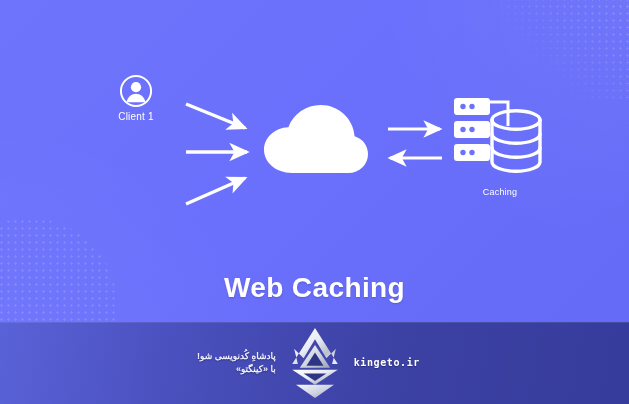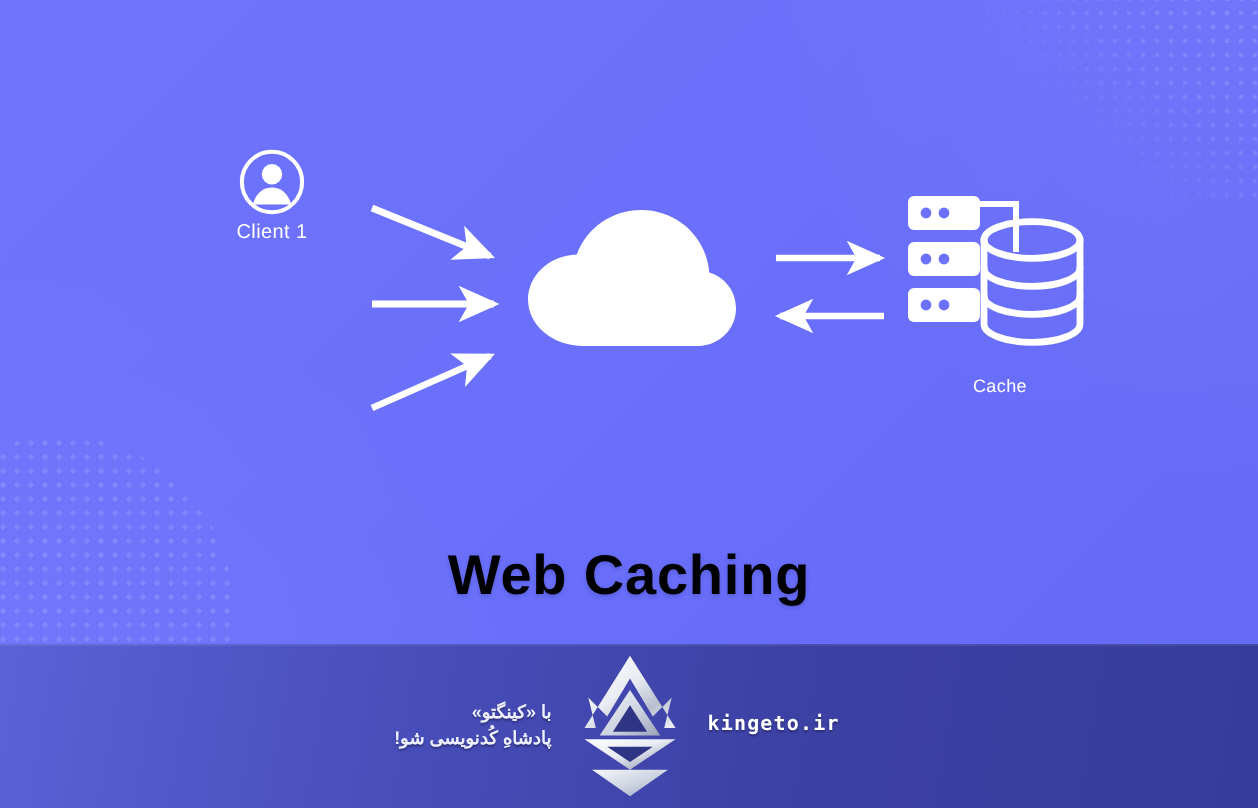--- a/index.html
+++ b/index.html
@@ -87,21 +87,21 @@
   
   .title {
     position: absolute;
     left: 0;
     right: 0;
     top: 272px;
     text-align: center;
     font-size: 28px;
     font-weight: bold;
     letter-spacing: 0.4px;
-    color: #000000;
+    color: #ffffff;
     text-shadow: 0 1px 2px rgba(40,40,120,0.25);
   }
 
   
   .footer {
     position: absolute;
     left: 0;
     right: 0;
     bottom: 0;
     height: 82px;
@@ -227,35 +227,35 @@
         <circle cx="11" cy="60.5" r="2.7" fill="#6b71fb"></circle>
         <circle cx="20" cy="60.5" r="2.7" fill="#6b71fb"></circle>
 
         <g fill="none" stroke="#ffffff" stroke-width="3.4" stroke-linecap="round">
           <ellipse cx="64" cy="28" rx="24" ry="9.2"></ellipse>
           <path d="M40 28 V70 C40 75.1 50.7 79.2 64 79.2 C77.3 79.2 88 75.1 88 70 V28"></path>
           <path d="M40 42 C40 47.1 50.7 51.2 64 51.2 C77.3 51.2 88 47.1 88 42"></path>
           <path d="M40 56 C40 61.1 50.7 65.2 64 65.2 C77.3 65.2 88 61.1 88 56"></path>
         </g>
       </svg>
-      <div class="node-label">Cache</div>
+      <div class="node-label">Caching</div>
     </div>
 
   </div>
 
   <div class="title">Web Caching</div>
 
   <div class="footer">
     <div class="footer-top-line"></div>
 
     <div class="footer-inner">
 
       <div class="fa-block">
+        <div>پادشاهِ کُدنویسی شو!</div>
         <div>با «کینگتو»</div>
-        <div>پادشاهِ کُدنویسی شو!</div>
       </div>
 
       <svg class="brand-logo" viewBox="0 0 64 78">
         <defs>
           <linearGradient id="lg-metal" x1="0" y1="0" x2="1" y2="1">
             <stop offset="0%" stop-color="#ffffff"></stop>
             <stop offset="45%" stop-color="#e9ecf3"></stop>
             <stop offset="72%" stop-color="#b9bfcf"></stop>
             <stop offset="100%" stop-color="#f2f4f8"></stop>
           </linearGradient>

